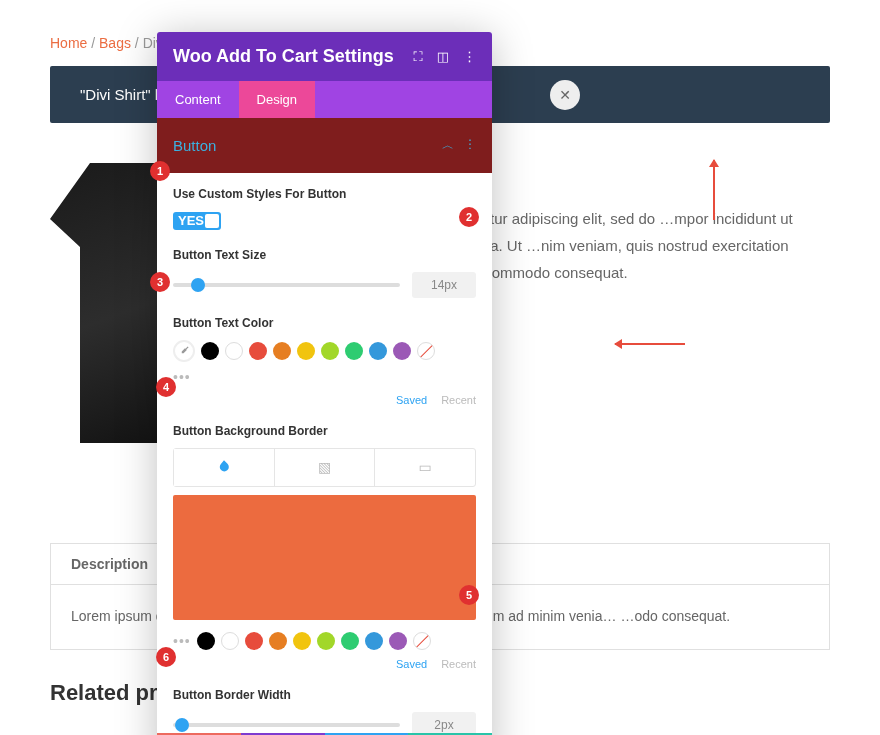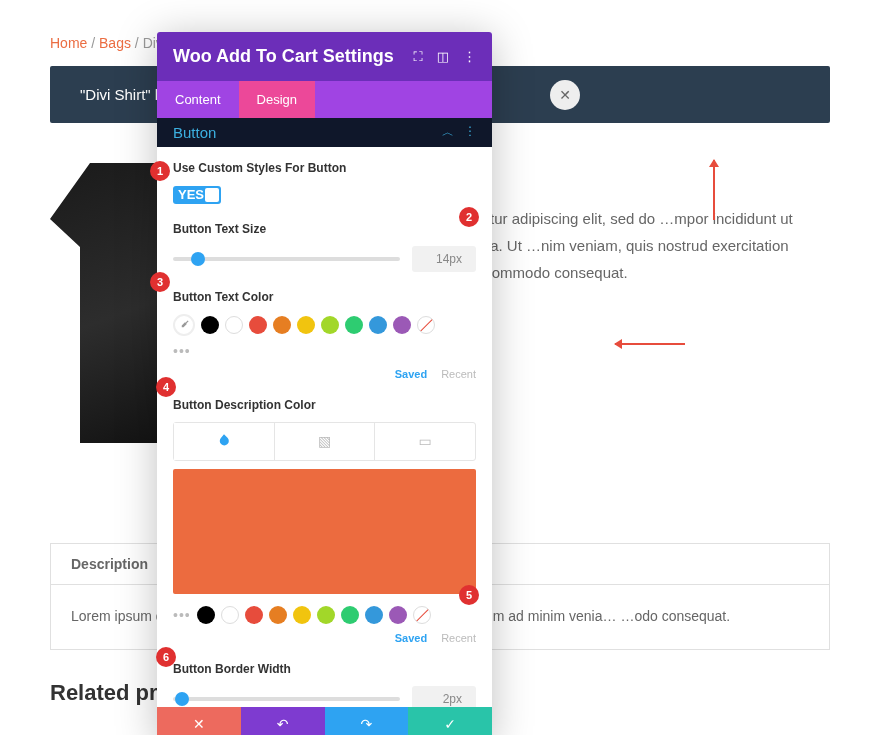--- a/index.html
+++ b/index.html
@@ -30,37 +30,37 @@
 .related{font-size:22px;font-weight:700;color:#333;margin-top:30px}
 
 
 .modal{position:absolute;left:157px;top:32px;width:335px;background:#fff;box-shadow:0 5px 40px rgba(0,0,0,.25);z-index:10;border-radius:3px;overflow:hidden}
 .mhdr{background:#6c2eb9;color:#fff;padding:14px 16px;display:flex;justify-content:space-between;align-items:center}
 .mtitle{font-size:18px;font-weight:600}
 .micons{display:flex;gap:14px;font-size:13px}
 .mtabs{background:#a044e3;display:flex;color:#fff;font-size:13px}
 .mtab{padding:11px 18px;cursor:pointer}
 .mtab.active{background:#ec4899}
-.msec{background:#0f172a;padding:6px 16px;display:flex;justify-content:space-between;align-items:center;color:#3cb0e0;font-size:15px;font-weight:500}
+.msec{background:#7f1d1d;padding:19px 16px;display:flex;justify-content:space-between;align-items:center;color:#3cb0e0;font-size:15px;font-weight:500}
 .mch{display:flex;gap:10px;color:#3cb0e0;font-size:12px}
 .mbody{padding:14px 16px;max-height:560px;overflow:hidden}
 .lbl{font-size:12px;font-weight:600;color:#333;margin-bottom:10px;display:block}
 .toggle{display:inline-flex;align-items:center;background:#2ea3f2;border-radius:3px;padding:2px;position:relative;width:48px;height:18px}
 .toggle .t-yes{font-size:13px;font-weight:700;color:#fff;padding-left:3px}
 .toggle .knob{position:absolute;right:2px;width:14px;height:14px;background:#fff;border-radius:2px}
 .row{margin-bottom:18px;position:relative}
 .slider-row{display:flex;align-items:center;gap:12px}
 .slider{flex:1;height:4px;background:#ddd;border-radius:2px;position:relative}
 .slider .thumb{position:absolute;left:8%;top:-5px;width:14px;height:14px;background:#2ea3f2;border-radius:50%}
-.valbox{background:#f1f1f1;padding:6px 14px;font-size:12px;color:#888;border-radius:3px;min-width:64px;text-align:right}
+.valbox{background:#f1f1f1;padding:6px 14px;font-size:12px;color:#888;border-radius:3px;min-width:64px;text-align:center}
 .swatches{display:flex;gap:6px;align-items:center;flex-wrap:wrap}
 .sw{width:18px;height:18px;border-radius:50%;cursor:pointer}
 .dots{color:#bbb;font-size:14px;letter-spacing:1px}
 .saved-recent{display:flex;justify-content:flex-end;gap:14px;font-size:11px;margin-top:8px}
-.sr-saved{color:#2ea3f2;font-weight:700}
+.sr-saved{color:#2ea3f2;font-weight:400}
 .sr-recent{color:#bbb}
 .bg-tabs{display:flex;border:1px solid #e5e5e5;border-radius:3px;margin-bottom:8px}
 .bg-tab{flex:1;padding:10px;text-align:center;color:#2ea3f2;font-size:14px;border-right:1px solid #e5e5e5}
 .bg-tab:last-child{border-right:none}
 .bg-tab.a{background:#fff}
 .bg-tab.b{color:#bbb}
 .bigcolor{width:100%;height:125px;background:#ec6b3f;border-radius:2px}
 .eyedrop{width:22px;height:22px;border-radius:50%;background:#fff;border:2px solid #eee;display:inline-flex;align-items:center;justify-content:center}
 .eyedrop svg{width:11px;height:11px}
 .c-black{background:#000}.c-white{background:#fff;border:1px solid #ddd}.c-red{background:#e74c3c}.c-orange{background:#e67e22}.c-yellow{background:#f1c40f}.c-lgreen{background:#a2d729}.c-green{background:#2ecc71}.c-blue{background:#3498db}.c-purple{background:#9b59b6}
@@ -172,21 +172,21 @@
         <span class="sw c-strike"></span>
       </div>
       <div style="margin-top:6px"><span class="dots">•••</span></div>
       <div class="saved-recent">
           <span class="sr-saved">Saved</span>
           <span class="sr-recent">Recent</span>
         </div>
     </div>
 
     <div class="row">
-      <span class="lbl">Button Description Color</span>
+      <span class="lbl">Button Background Border</span>
       <div class="bg-tabs">
         <div class="bg-tab a"><svg width="14" height="14" viewBox="0 0 24 24" fill="#2ea3f2">
               <path d="M12 2l6 6c3 3 3 8 0 11s-8 3-11 0-3-8 0-11l5-6z"></path>
             </svg></div>
         <div class="bg-tab b">▧</div>
         <div class="bg-tab b">▭</div>
       </div>
       <div class="bigcolor"></div>
       <div class="swatches" style="margin-top:12px">
         <span class="dots">•••</span>

